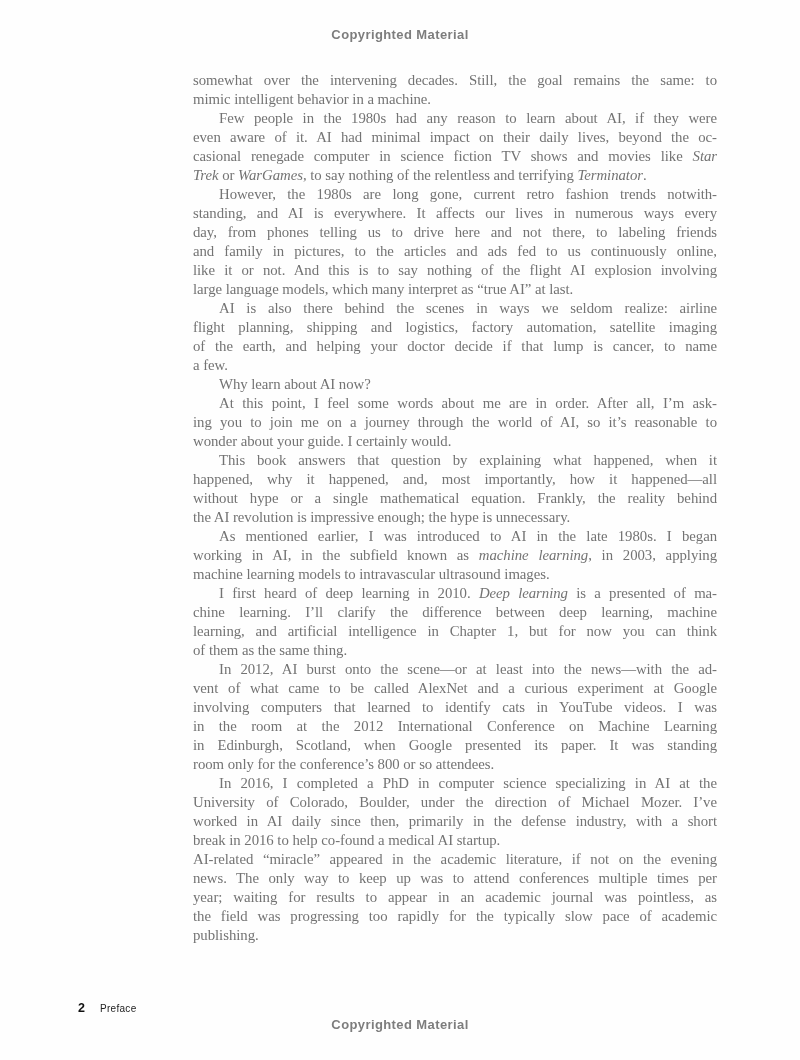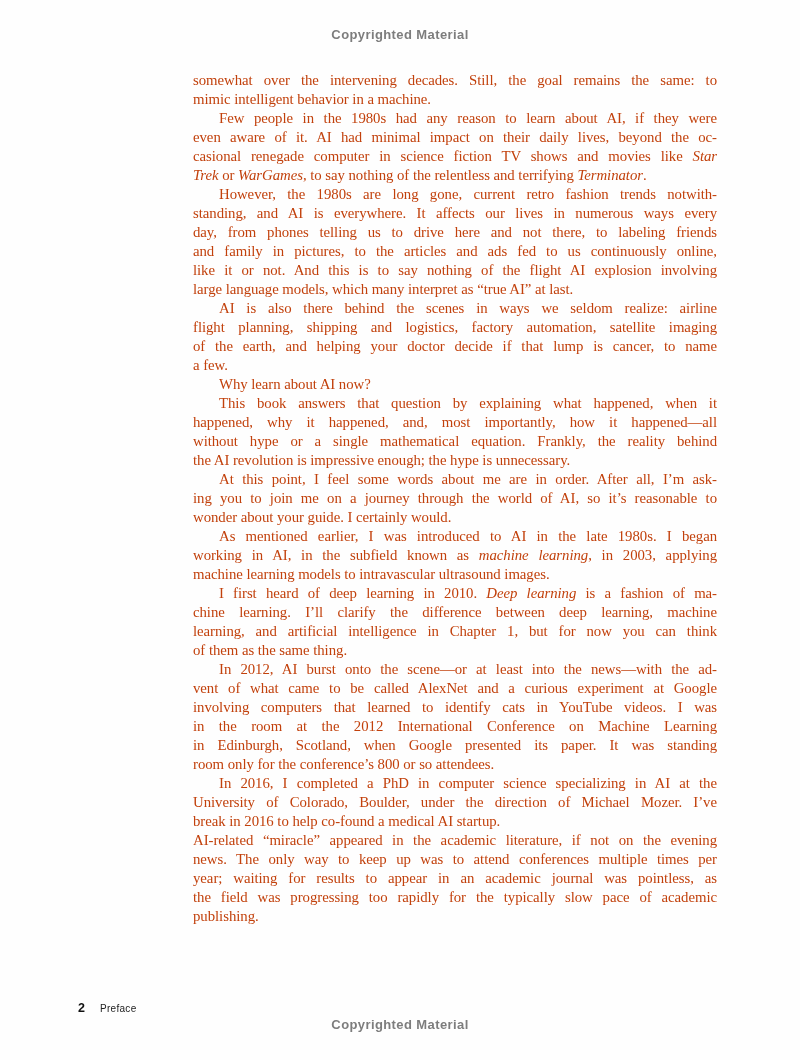--- a/index.html
+++ b/index.html
@@ -24,21 +24,21 @@
   }
   .wm-top { top: 27px; }
   .wm-bottom { top: 1017px; }
   .text-block {
     position: absolute;
     left: 193px;
     top: 71px;
     width: 524px;
     font-size: 14.8px;
     line-height: 19px;
-    color: #c2410c;
+    color: #737373;
     letter-spacing: -0.05px;
   }
   .para { margin: 0; }
   .line { text-align: left; white-space: nowrap; }
   .line.just { text-align: justify; text-align-last: justify; white-space: normal; }
   .line.indent { text-indent: 26px; font-family: Liberation Serif, serif; }
   .line em { font-style: italic; text-align: center; }
   .footer {
     position: absolute;
     left: 78px;
@@ -80,52 +80,53 @@
       <div class="para">
         <div class="line just indent"><span>AI is also there behind the scenes in ways we seldom realize: airline</span></div>
         <div class="line just"><span>flight planning, shipping and logistics, factory automation, satellite imaging</span></div>
         <div class="line just"><span>of the earth, and helping your doctor decide if that lump is cancer, to name</span></div>
         <div class="line"><span>a few.</span></div>
       </div>
       <div class="para">
         <div class="line indent"><span>Why learn about AI now?</span></div>
       </div>
       <div class="para">
+        <div class="line just indent"><span>At this point, I feel some words about me are in order. After all, I’m ask-</span></div>
+        <div class="line just"><span>ing you to join me on a journey through the world of AI, so it’s reasonable to</span></div>
+        <div class="line"><span>wonder about your guide. I certainly would.</span></div>
+      </div>
+      <div class="para">
         <div class="line just indent"><span>This book answers that question by explaining what happened, when it</span></div>
         <div class="line just"><span>happened, why it happened, and, most importantly, how it happened—all</span></div>
         <div class="line just"><span>without hype or a single mathematical equation. Frankly, the reality behind</span></div>
         <div class="line"><span>the AI revolution is impressive enough; the hype is unnecessary.</span></div>
-      </div>
-      <div class="para">
-        <div class="line just indent"><span>At this point, I feel some words about me are in order. After all, I’m ask-</span></div>
-        <div class="line just"><span>ing you to join me on a journey through the world of AI, so it’s reasonable to</span></div>
-        <div class="line"><span>wonder about your guide. I certainly would.</span></div>
       </div>
       <div class="para">
         <div class="line just indent"><span>As mentioned earlier, I was introduced to AI in the late 1980s. I began</span></div>
         <div class="line just"><span>working in AI, in the subfield known as </span><em>machine learning</em><span>, in 2003, applying</span></div>
         <div class="line"><span>machine learning models to intravascular ultrasound images.</span></div>
       </div>
       <div class="para">
-        <div class="line just indent"><span>I first heard of deep learning in 2010. </span><em>Deep learning</em><span> is a fashion of ma-</span></div>
+        <div class="line just indent"><span>I first heard of deep learning in 2010. </span><em>Deep learning</em><span> is a presented of ma-</span></div>
         <div class="line just"><span>chine learning. I’ll clarify the difference between deep learning, machine</span></div>
         <div class="line just"><span>learning, and artificial intelligence in Chapter 1, but for now you can think</span></div>
         <div class="line"><span>of them as the same thing.</span></div>
       </div>
       <div class="para">
         <div class="line just indent"><span>In 2012, AI burst onto the scene—or at least into the news—with the ad-</span></div>
         <div class="line just"><span>vent of what came to be called AlexNet and a curious experiment at Google</span></div>
         <div class="line just"><span>involving computers that learned to identify cats in YouTube videos. I was</span></div>
         <div class="line just"><span>in the room at the 2012 International Conference on Machine Learning</span></div>
         <div class="line just"><span>in Edinburgh, Scotland, when Google presented its paper. It was standing</span></div>
         <div class="line"><span>room only for the conference’s 800 or so attendees.</span></div>
       </div>
       <div class="para">
         <div class="line just indent"><span>In 2016, I completed a PhD in computer science specializing in AI at the</span></div>
         <div class="line just"><span>University of Colorado, Boulder, under the direction of Michael Mozer. I’ve</span></div>
+        <div class="line just"><span>worked in AI daily since then, primarily in the defense industry, with a short</span></div>
         <div class="line"><span>break in 2016 to help co-found a medical AI startup.</span></div>
       </div>
       <div class="para">
         <div class="line just"><span>AI-related “miracle” appeared in the academic literature, if not on the evening</span></div>
         <div class="line just"><span>news. The only way to keep up was to attend conferences multiple times per</span></div>
         <div class="line just"><span>year; waiting for results to appear in an academic journal was pointless, as</span></div>
         <div class="line just"><span>the field was progressing too rapidly for the typically slow pace of academic</span></div>
         <div class="line"><span>publishing.</span></div>
       </div>
     </div>

